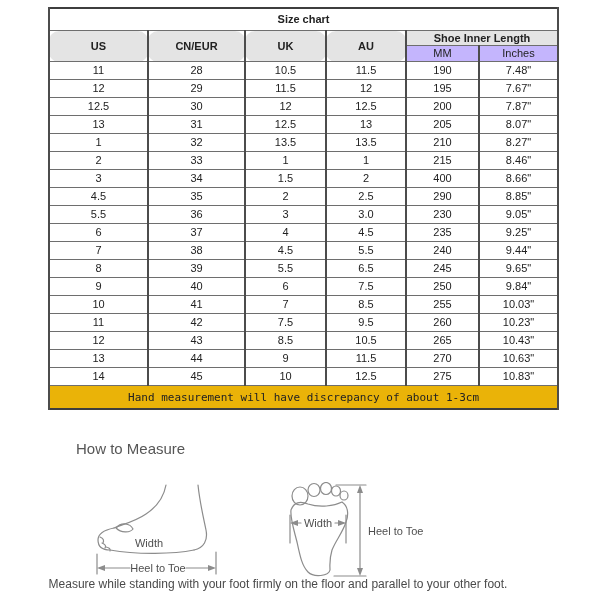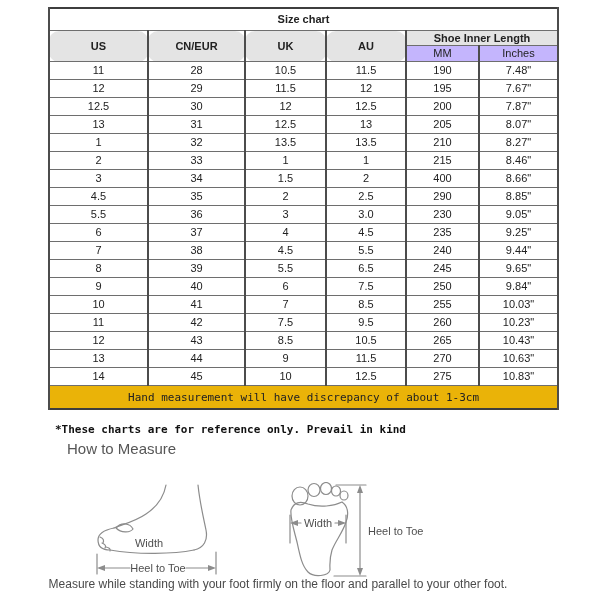--- a/index.html
+++ b/index.html
@@ -29,21 +29,21 @@
   td.footer-cell {
     height:22px; background:#eab308;
     font-family:"DejaVu Sans Mono", monospace; font-weight:normal; font-size:11px; color:#111;
   }
 
   
   .ref-note {
     position:absolute; left:55px; top:423px;
     font-family:"DejaVu Sans Mono", monospace; font-weight:bold; font-size:11px; color:#111;
   }
-  .htm-heading { position:absolute; left:67px; top:440px; font-size:15px; color:#565656; }
+  .htm-heading { position:absolute; left:76px; top:440px; font-size:15px; color:#565656; }
   .htm-sub     { position:absolute; left:60px; top:462px; font-size:12px; color:#5a5a5a; }
   .caption {
     position:absolute; left:0; top:577px; width:556px;
     text-align:center; font-size:12px; color:#4a4a4a;
   }
 
   
   .diagram { position:absolute; }
   .diagram path, .diagram line, .diagram ellipse { fill:none; stroke:#8c8c8c; stroke-width:1.2; stroke-linecap:round; }
   .diagram .head { fill:#8c8c8c; stroke:none; }
@@ -225,21 +225,20 @@
           <td>10.83"</td>
         </tr>
       </tbody>
     <tfoot>
       <tr>
         <td colspan="6" class="footer-cell">Hand measurement will have discrepancy of about 1-3cm</td>
       </tr>
     </tfoot>
   </table>
 
-  <div class="ref-note">*These charts are for reference only. Prevail in kind</div>
   <div class="htm-heading">How to Measure</div>
 
   <svg class="diagram" style="left:94px; top:484px;" width="130" height="92" viewBox="0 0 130 92">
     <path d="M72,1 C70,12 64,22 52,30 C42,37 30,40 20,44"></path>
     <path d="M104,1 C106,20 110,36 112,46 C114,56 110,64 100,66"></path>
     <path d="M20,44 C10,46 4,50 4,56 C4,62 8,66 16,66 C44,71 80,70 100,66"></path>
     <path d="M22,44 C27,38 36,39 39,45 C36,49 27,49 22,44"></path>
     <path d="M6,53 q5,2 3,6"></path>
     <path d="M8,59 q5,2 3,5"></path>
     <path d="M12,63 q5,1 4,4"></path>

